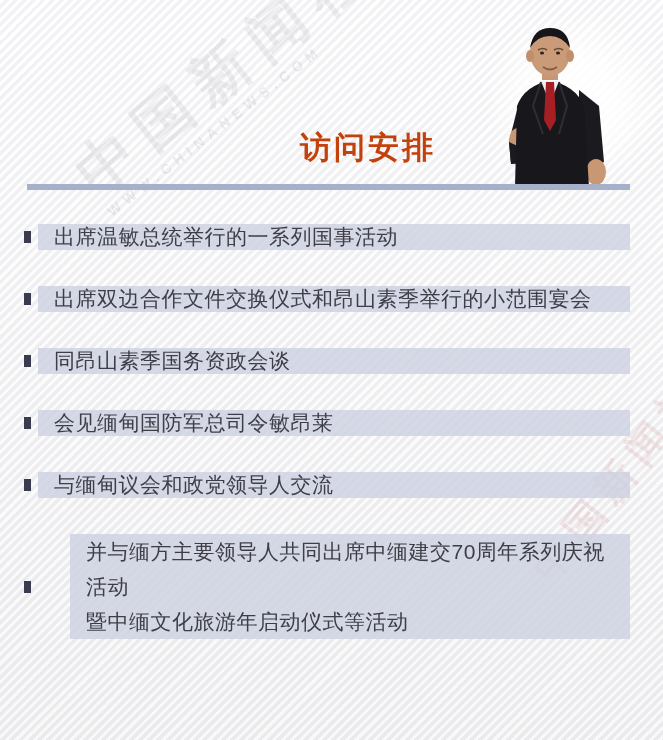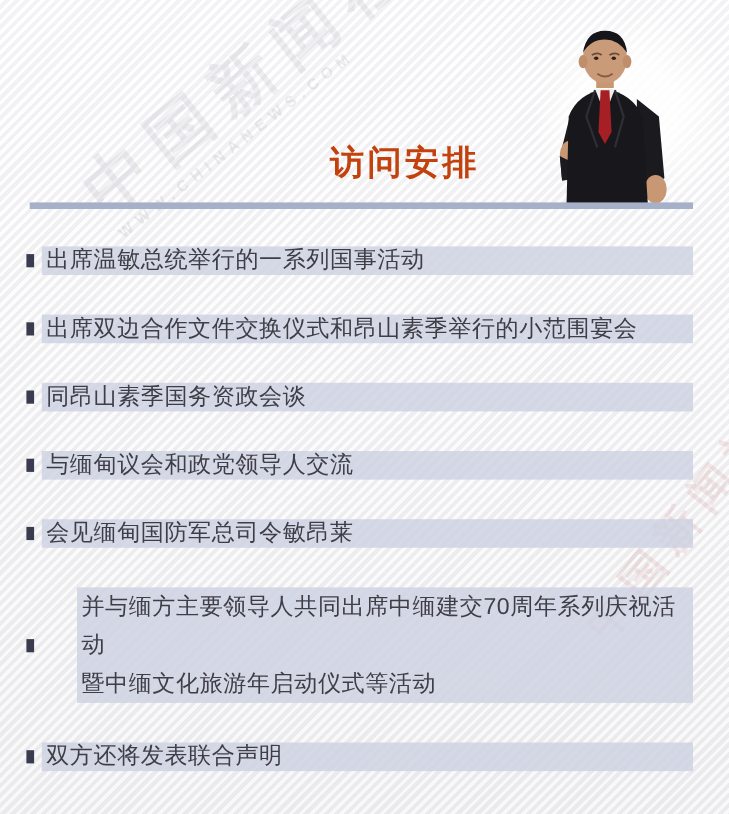--- a/index.html
+++ b/index.html
@@ -46,21 +46,21 @@
     position:absolute;top:224px;left:24px;width:606px;
     display:flex;flex-direction:column;gap:36px;
   }
   .item{display:flex;align-items:center;}
   .bullet{
     flex:0 0 auto;width:7px;height:12px;background:#3b3b50;margin-right:7px;
   }
   .band{
     flex:1;min-height:26px;display:flex;align-items:center;
     background:rgba(205,209,224,0.82);
-    padding:0 4px 0 4px;box-sizing:border-box;
+    padding:0 4px 0 16px;box-sizing:border-box;
     font-size:21px;color:#3e3e47;letter-spacing:0.5px;
   }
   .band .txt{white-space:pre-line;line-height:26px;}
   .item.multiline .band{min-height:70px;margin-left:32px;}
   .item.multiline .band .txt{line-height:35px;}
 </style>
 </head>
 <body>
 
 <div class="canvas">
@@ -131,40 +131,34 @@
     <div class="item">
       <span class="bullet"></span>
       <div class="band">
         <span class="txt">同昂山素季国务资政会谈</span>
       </div>
     </div>
 
     <div class="item">
       <span class="bullet"></span>
       <div class="band">
-        <span class="txt">与缅甸议会和政党领导人交流</span>
+        <span class="txt">会见缅甸国防军总司令敏昂莱</span>
       </div>
     </div>
 
     <div class="item">
       <span class="bullet"></span>
       <div class="band">
-        <span class="txt">会见缅甸国防军总司令敏昂莱</span>
+        <span class="txt">与缅甸议会和政党领导人交流</span>
       </div>
     </div>
 
     <div class="item multiline">
       <span class="bullet"></span>
       <div class="band">
         <span class="txt">并与缅方主要领导人共同出席中缅建交70周年系列庆祝活动
 暨中缅文化旅游年启动仪式等活动</span>
       </div>
     </div>
 
-    <div class="item">
-      <span class="bullet"></span>
-      <div class="band">
-        <span class="txt">双方还将发表联合声明</span>
-      </div>
-    </div>
 
   </div>
 </div>
 
 </body></html>

